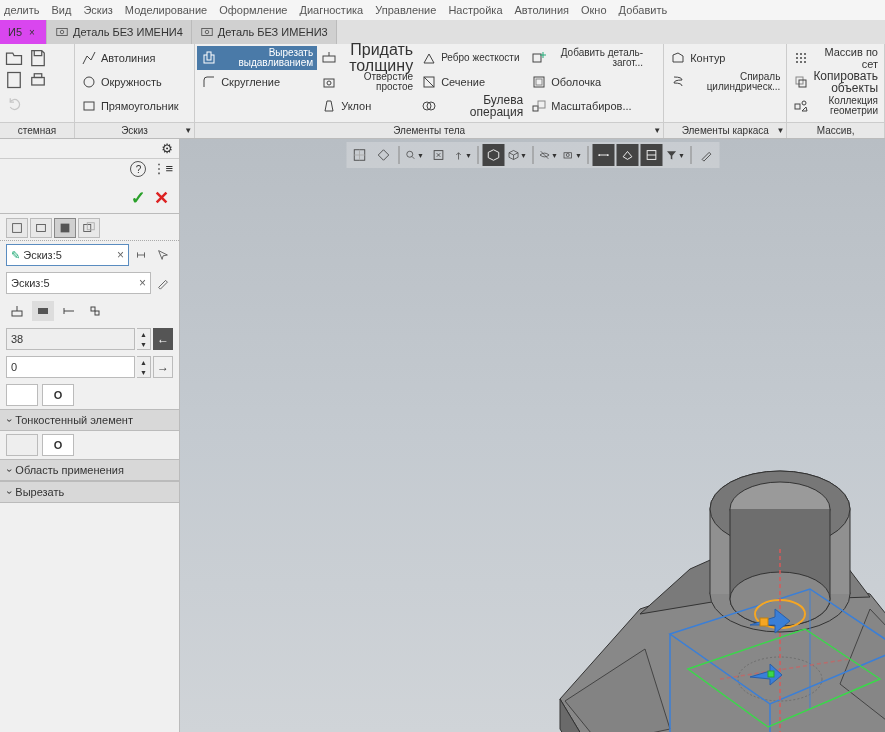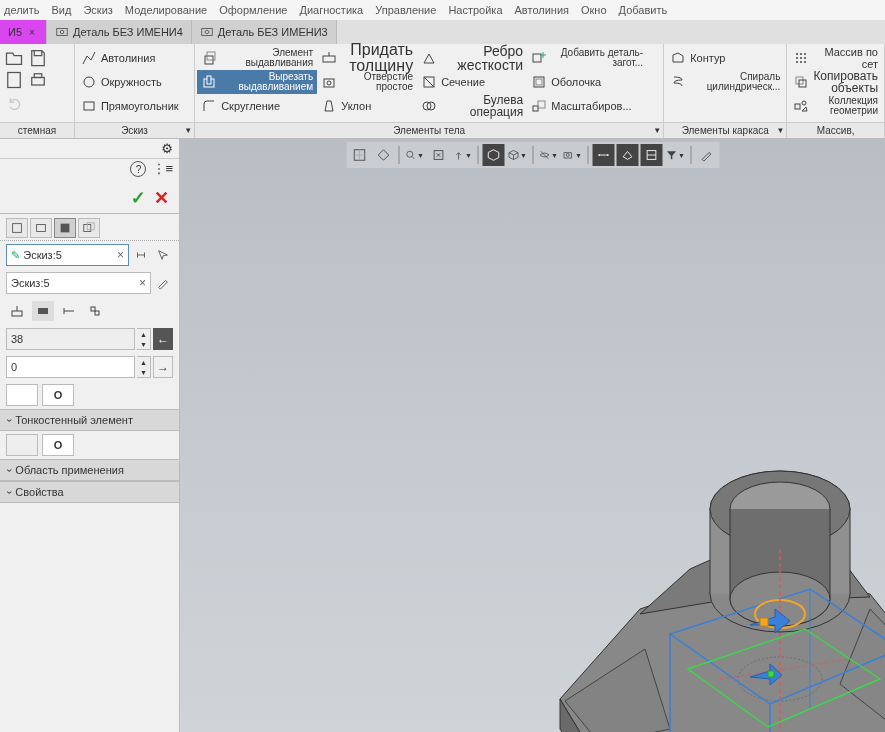--- a/index.html
+++ b/index.html
@@ -171,27 +171,20 @@
           </svg>
         <span>Прямоугольник</span>
       </div>
     </div>
     <div class="ribbon-group-label"><span>Эскиз</span><span class="dd">▼</span></div>
   </div>
 
   <div class="ribbon-group" style="width:476px">
     <div class="ribbon-group-body">
       <div class="rbtn-col" style="width:120px">
-        <div class="rbtn">
-          <svg class="rbtn-icon" viewBox="0 0 16 16">
-              <rect x="4" y="6" width="8" height="8" fill="none" stroke="#444"></rect>
-              <rect x="6" y="2" width="8" height="8" fill="none" stroke="#888"></rect>
-            </svg>
-          <span style="line-height:1;font-size:10px">Элемент выдавливания</span>
-        </div>
         <div class="rbtn active">
           <svg class="rbtn-icon" viewBox="0 0 16 16">
               <rect x="3" y="5" width="10" height="8" fill="none" stroke="#fff"></rect>
               <rect x="6" y="2" width="4" height="8" fill="#4a7aa8" stroke="#fff"></rect>
             </svg>
           <span style="line-height:1;font-size:10px">Вырезать выдавливанием</span>
         </div>
         <div class="rbtn">
           <svg class="rbtn-icon" viewBox="0 0 16 16">
               <path d="M3 13 V6 Q3 3 6 3 H13" fill="none" stroke="#444"></path>
@@ -219,21 +212,21 @@
               <path d="M4 13 L6 3 L10 3 L12 13 z" fill="none" stroke="#444"></path>
             </svg>
           <span>Уклон</span>
         </div>
       </div>
       <div class="rbtn-col" style="width:110px">
         <div class="rbtn">
           <svg class="rbtn-icon" viewBox="0 0 16 16">
               <path d="M3 13 H13 M3 13 L8 4 L13 13" fill="none" stroke="#444"></path>
             </svg>
-          <span style="line-height:1;font-size:14px">Ребро жесткости</span>
+          <span style="line-height:1;font-size:10px">Ребро жесткости</span>
         </div>
         <div class="rbtn">
           <svg class="rbtn-icon" viewBox="0 0 16 16">
               <rect x="3" y="3" width="10" height="10" fill="none" stroke="#444"></rect>
               <path d="M3 3 L13 13" stroke="#444"></path>
             </svg>
           <span>Сечение</span>
         </div>
         <div class="rbtn">
           <svg class="rbtn-icon" viewBox="0 0 16 16">
@@ -451,21 +444,21 @@
       </div>
     <div class="toggle-row">
       <div class="toggle" style="background:#eee"></div>
       <div class="toggle" style="font-weight:bold">O</div>
     </div>
 
     <div class="section-hdr">
         <span>Область применения</span>
       </div>
     <div class="section-hdr">
-        <span>Свойства</span>
+        <span>Вырезать</span>
       </div>
   </div>
 
   <div class="viewport">
     <div class="vp-toolbar">
       <div class="vp-btn">
           <svg style="width:14px;height:14px" viewBox="0 0 16 16">
             <rect x="2" y="2" width="12" height="12" fill="none" stroke="#444"></rect>
             <path d="M2 8h12 M8 2v12" stroke="#aaa"></path>
           </svg>

